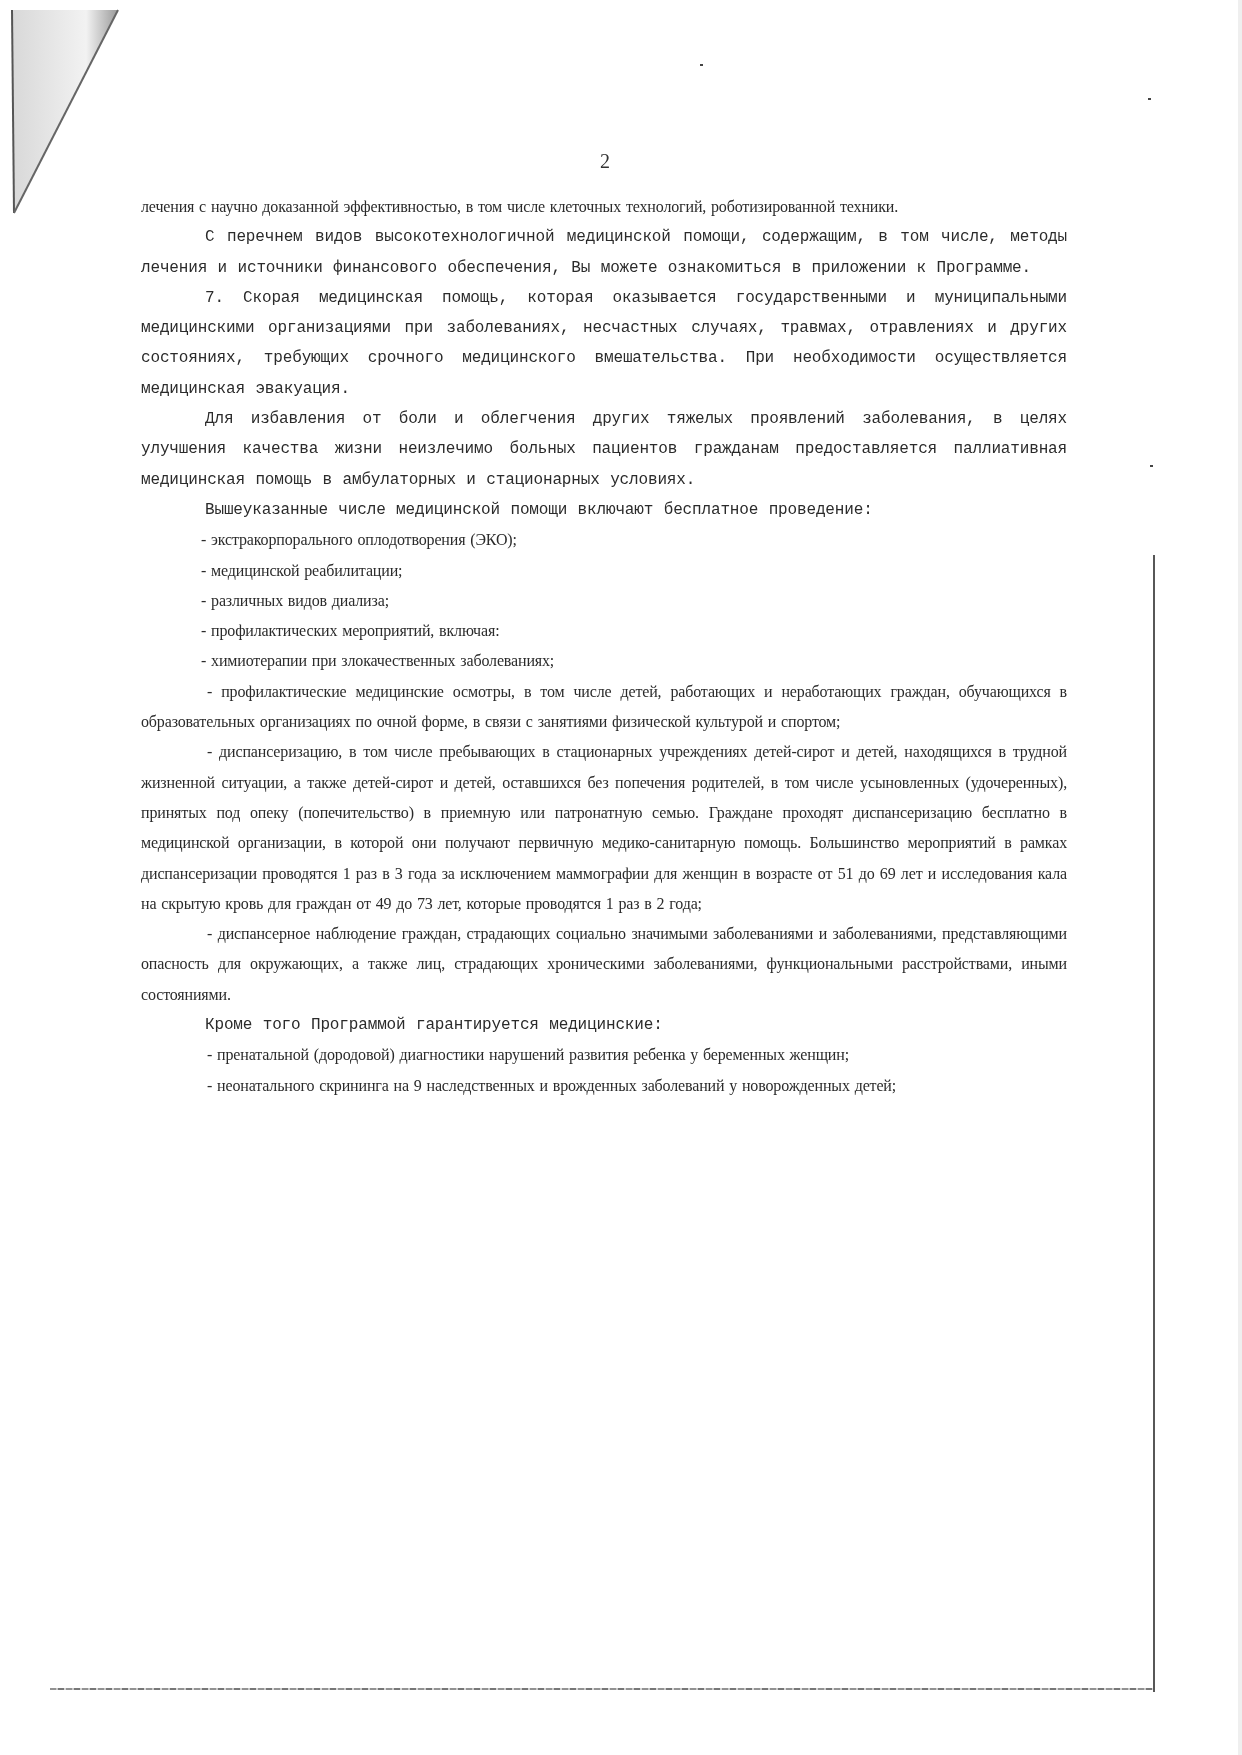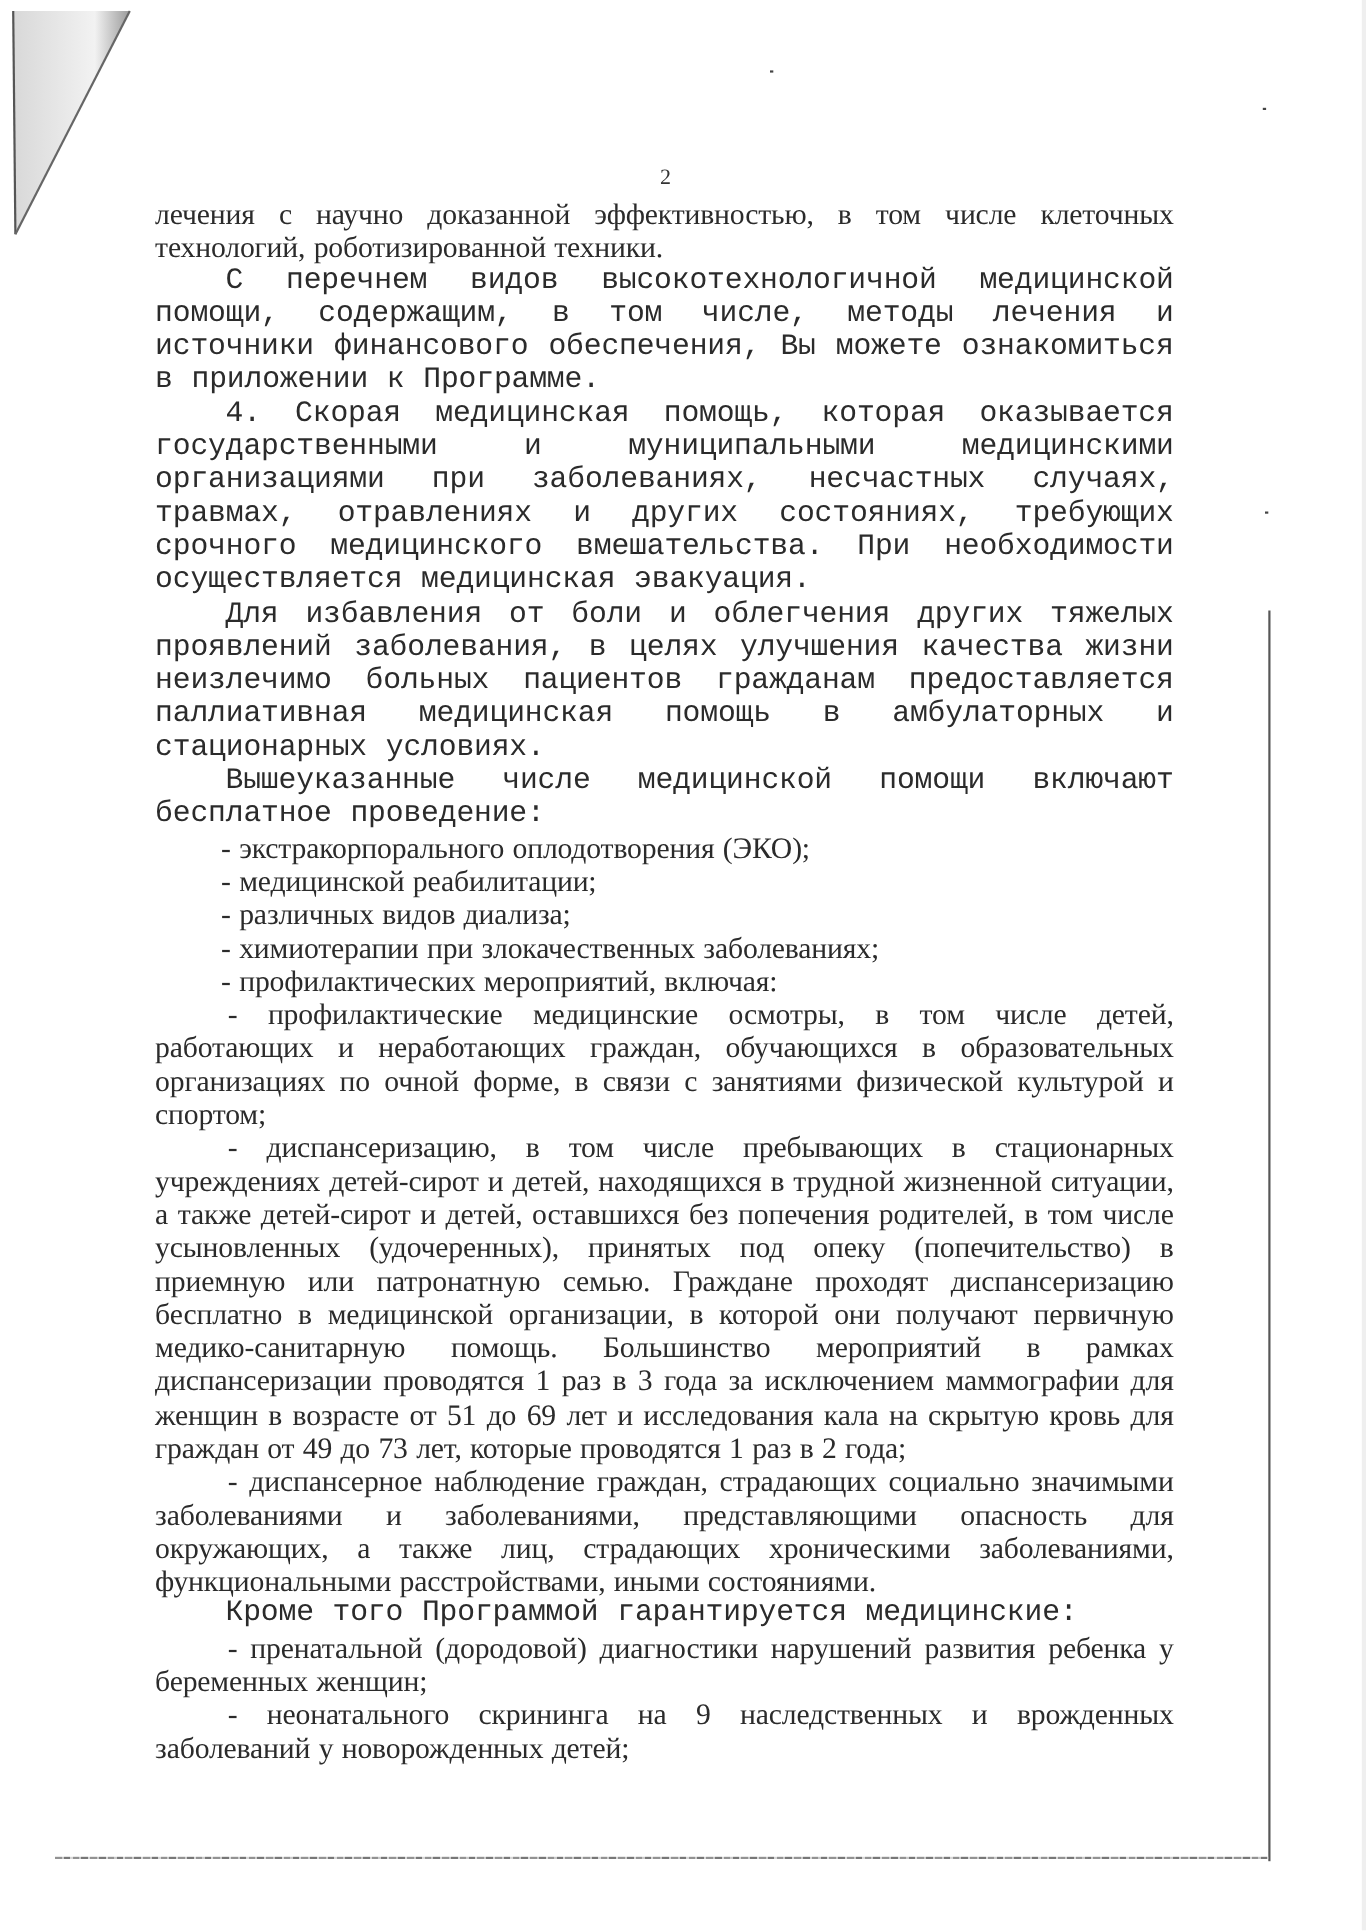--- a/index.html
+++ b/index.html
@@ -5,22 +5,22 @@
   html, body { margin: 0; padding: 0; }
   body {
     width: 1242px; height: 1755px; background: #ffffff; position: relative; overflow: hidden;
     font-family: "Liberation Serif", "DejaVu Serif", serif; color: #2a2a2a;
   }
   .page { position: absolute; left: 0; top: 0; width: 1242px; height: 1755px; }
   .right-shade { position: absolute; right: 0; top: 0; width: 4px; height: 1755px; background: #efefef; }
   .corner-fold { position: absolute; left: 10px; top: 8px; width: 110px; height: 210px; }
   .page-number { position: absolute; top: 150px; left: 0; width: 1210px; text-align: center; font-size: 20px; color: #333; }
   .body-text {
-    position: absolute; left: 141px; top: 180px; width: 926px;
-    font-size: 27px; line-height: 30.3px; text-align: justify; color: #2b2b2b;
+    position: absolute; left: 141px; top: 192px; width: 926px;
+    font-size: 16px; line-height: 30.3px; text-align: justify; color: #2b2b2b;
     letter-spacing: -0.15px; word-spacing: 1px;
   }
   .body-text p { margin: 0; text-align: justify; text-align-last: left; hyphens: none; }
   .indent { text-indent: 64px; font-family: Liberation Mono, monospace; }
   .bullet { text-indent: 60px; }
   .bullet-sub { text-indent: 66px; }
   .v-line { position: absolute; left: 1153px; top: 555px; width: 2px; height: 1137px; background: #3a3a3a; opacity: 0.85; }
   .h-line { position: absolute; left: 50px; top: 1688px; width: 1103px; height: 2px;
     background: repeating-linear-gradient(90deg, #777 0 6px, #bbb 6px 8px, #555 8px 14px, #ccc 14px 16px); opacity: 0.8; }
   .speck { position: absolute; width: 3px; height: 2px; background: #444; }
@@ -40,28 +40,28 @@
     <polygon points="2,2 108,2 4,205" fill="url(#fg)"></polygon>
     <line x1="2" y1="2" x2="4" y2="205" stroke="#555" stroke-width="2"></line>
     <line x1="108" y1="2" x2="4" y2="205" stroke="#666" stroke-width="2"></line>
   </svg>
 
   <div class="page-number">2</div>
 
   <div class="body-text">
     <p class="plain">лечения с научно доказанной эффективностью, в том числе клеточных технологий, роботизированной техники.</p>
     <p class="indent">С перечнем видов высокотехнологичной медицинской помощи, содержащим, в том числе, методы лечения и источники финансового обеспечения, Вы можете ознакомиться в приложении к Программе.</p>
-    <p class="indent">4. Скорая медицинская помощь, которая оказывается государственными и муниципальными медицинскими организациями при заболеваниях, несчастных случаях, травмах, отравлениях и других состояниях, требующих срочного медицинского вмешательства. При необходимости осуществляется медицинская эвакуация.</p>
+    <p class="indent">7. Скорая медицинская помощь, которая оказывается государственными и муниципальными медицинскими организациями при заболеваниях, несчастных случаях, травмах, отравлениях и других состояниях, требующих срочного медицинского вмешательства. При необходимости осуществляется медицинская эвакуация.</p>
     <p class="indent">Для избавления от боли и облегчения других тяжелых проявлений заболевания, в целях улучшения качества жизни неизлечимо больных пациентов гражданам предоставляется паллиативная медицинская помощь в амбулаторных и стационарных условиях.</p>
     <p class="indent">Вышеуказанные числе медицинской помощи включают бесплатное проведение:</p>
     <p class="bullet">- экстракорпорального оплодотворения (ЭКО);</p>
     <p class="bullet">- медицинской реабилитации;</p>
     <p class="bullet">- различных видов диализа;</p>
+    <p class="bullet">- профилактических мероприятий, включая:</p>
     <p class="bullet">- химиотерапии при злокачественных заболеваниях;</p>
-    <p class="bullet">- профилактических мероприятий, включая:</p>
     <p class="bullet-sub">- профилактические медицинские осмотры, в том числе детей, работающих и неработающих граждан, обучающихся в образовательных организациях по очной форме, в связи с занятиями физической культурой и спортом;</p>
     <p class="bullet-sub">- диспансеризацию, в том числе пребывающих в стационарных учреждениях детей-сирот и детей, находящихся в трудной жизненной ситуации, а также детей-сирот и детей, оставшихся без попечения родителей, в том числе усыновленных (удочеренных), принятых под опеку (попечительство) в приемную или патронатную семью. Граждане проходят диспансеризацию бесплатно в медицинской организации, в которой они получают первичную медико-санитарную помощь. Большинство мероприятий в рамках диспансеризации проводятся 1 раз в 3 года за исключением маммографии для женщин в возрасте от 51 до 69 лет и исследования кала на скрытую кровь для граждан от 49 до 73 лет, которые проводятся 1 раз в 2 года;</p>
     <p class="bullet-sub">- диспансерное наблюдение граждан, страдающих социально значимыми заболеваниями и заболеваниями, представляющими опасность для окружающих, а также лиц, страдающих хроническими заболеваниями, функциональными расстройствами, иными состояниями.</p>
     <p class="indent">Кроме того Программой гарантируется медицинские:</p>
     <p class="bullet-sub">- пренатальной (дородовой) диагностики нарушений развития ребенка у беременных женщин;</p>
     <p class="bullet-sub">- неонатального скрининга на 9 наследственных и врожденных заболеваний у новорожденных детей;</p>
   </div>
 
   <div class="v-line"></div>
   <div class="h-line"></div>

